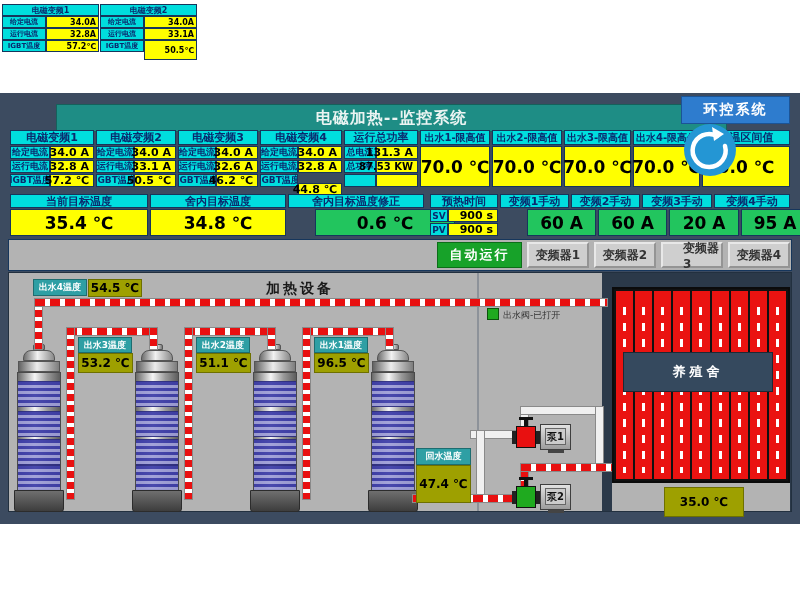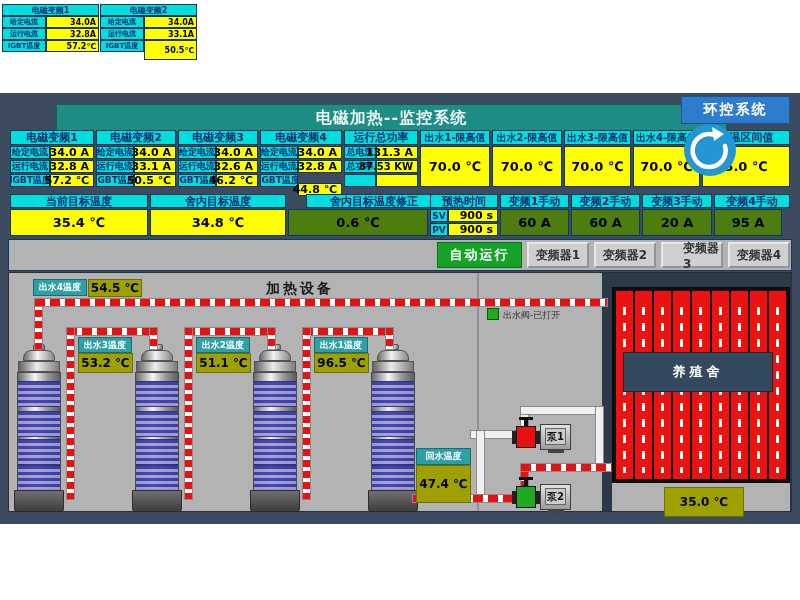--- a/index.html
+++ b/index.html
@@ -12,22 +12,22 @@
             font-size:16px;font-weight:bold;letter-spacing:1px;border:1px solid #16605b;}
   .envbtn{background:#2E7CCE;color:#fff;display:flex;align-items:center;justify-content:center;
           font-size:14px;font-weight:bold;border:1px solid #1b5496;letter-spacing:2px;cursor:pointer;}
   
   .hdr{background:#00DEDE;color:#0A2A6E;display:flex;align-items:center;justify-content:center;
        font-size:11px;font-weight:bold;border:1px solid #16365c;white-space:nowrap;overflow:hidden;}
   .lbl{background:#00DEDE;color:#0A2A6E;display:flex;align-items:center;justify-content:center;
        font-size:9px;font-weight:bold;border:1px solid #16365c;white-space:nowrap;overflow:hidden;}
   .val{background:#FFFF00;color:#000;display:flex;align-items:center;justify-content:flex-end;
        font-size:11px;font-weight:bold;border:1px solid #16365c;padding-right:4px;white-space:nowrap;}
-  .valc{justify-content:center;padding-right:0;font-size:13px;}
-  .white{background:#4d7c0f;}
+  .valc{justify-content:center;padding-right:0;font-size:17px;}
+  .white{background:#22c55e;margin-left:27px;}
   .graybar{background:#B3B3B3;border:1px solid #16365c;}
   .btn-green{background:#17A229;color:#fff;display:flex;align-items:center;justify-content:center;
              font-size:13px;font-weight:bold;border:1px solid #0c6e18;letter-spacing:2px;cursor:pointer;}
   .btn-gray{background:#CFCFCF;color:#333;display:flex;align-items:center;justify-content:center;
             font-size:12px;font-weight:bold;border:2px outset #e8e8e8;cursor:pointer;}
   
   .diagram{background:#B3B3B3;border:1px solid #22303f;}
   .zone-navy{background:#2B3949;}
   .divline{background:#8d9299;width:2px;}
   .dlabel-teal{background:#2E9FA4;color:#fff;display:flex;align-items:center;justify-content:center;
@@ -157,21 +157,21 @@
 <div class="abs" style="left:684px;top:124px;width:52px;height:52px;z-index:30;">
   <svg width="52" height="52" viewBox="0 0 52 52">
     <circle cx="26" cy="26" r="26" fill="#2496D4"></circle>
     <path d="M33 12 A16.5 16.5 0 1 0 41 22" stroke="#ffffff" stroke-width="4.5" fill="none" stroke-linecap="round"></path>
     <polygon points="28,3 40,10 30,17" fill="#ffffff"></polygon>
   </svg>
 </div>
 
 <div class="abs hdr" style="left:10px;top:194px;width:138px;height:14px;">当前目标温度</div>
 <div class="abs hdr" style="left:150px;top:194px;width:136px;height:14px;">舍内目标温度</div>
-<div class="abs hdr" style="left:306px;top:194px;width:136px;height:14px;">舍内目标温度修正</div>
+<div class="abs hdr" style="left:288px;top:194px;width:136px;height:14px;">舍内目标温度修正</div>
 <div class="abs hdr" style="left:430px;top:194px;width:68px;height:14px;">预热时间</div>
 <div class="abs hdr" style="left:500px;top:194px;width:69px;height:14px;">变频1手动</div>
 <div class="abs hdr" style="left:571px;top:194px;width:69px;height:14px;">变频2手动</div>
 <div class="abs hdr" style="left:642px;top:194px;width:70px;height:14px;">变频3手动</div>
 <div class="abs hdr" style="left:714px;top:194px;width:76px;height:14px;">变频4手动</div>
 
 <div class="abs val valc" style="left:10px;top:209px;width:138px;height:27px;">35.4 ℃</div>
 <div class="abs val valc" style="left:150px;top:209px;width:136px;height:27px;">34.8 ℃</div>
 <div class="abs val valc white" style="left:288px;top:209px;width:140px;height:27px;">0.6 ℃</div>
 <div class="abs lbl" style="left:430px;top:209px;width:18px;height:13px;">SV</div>

